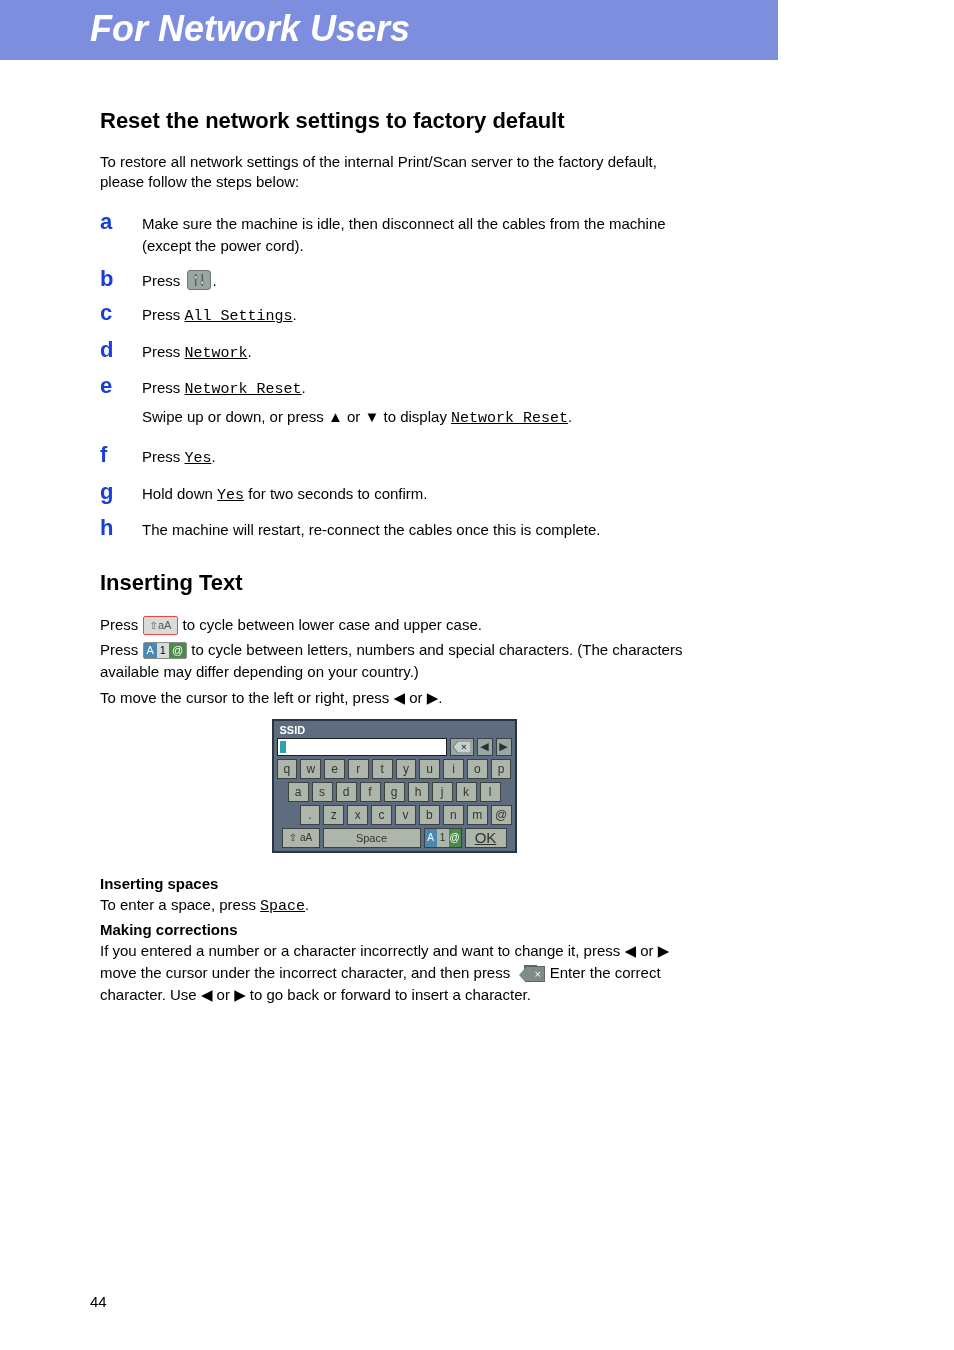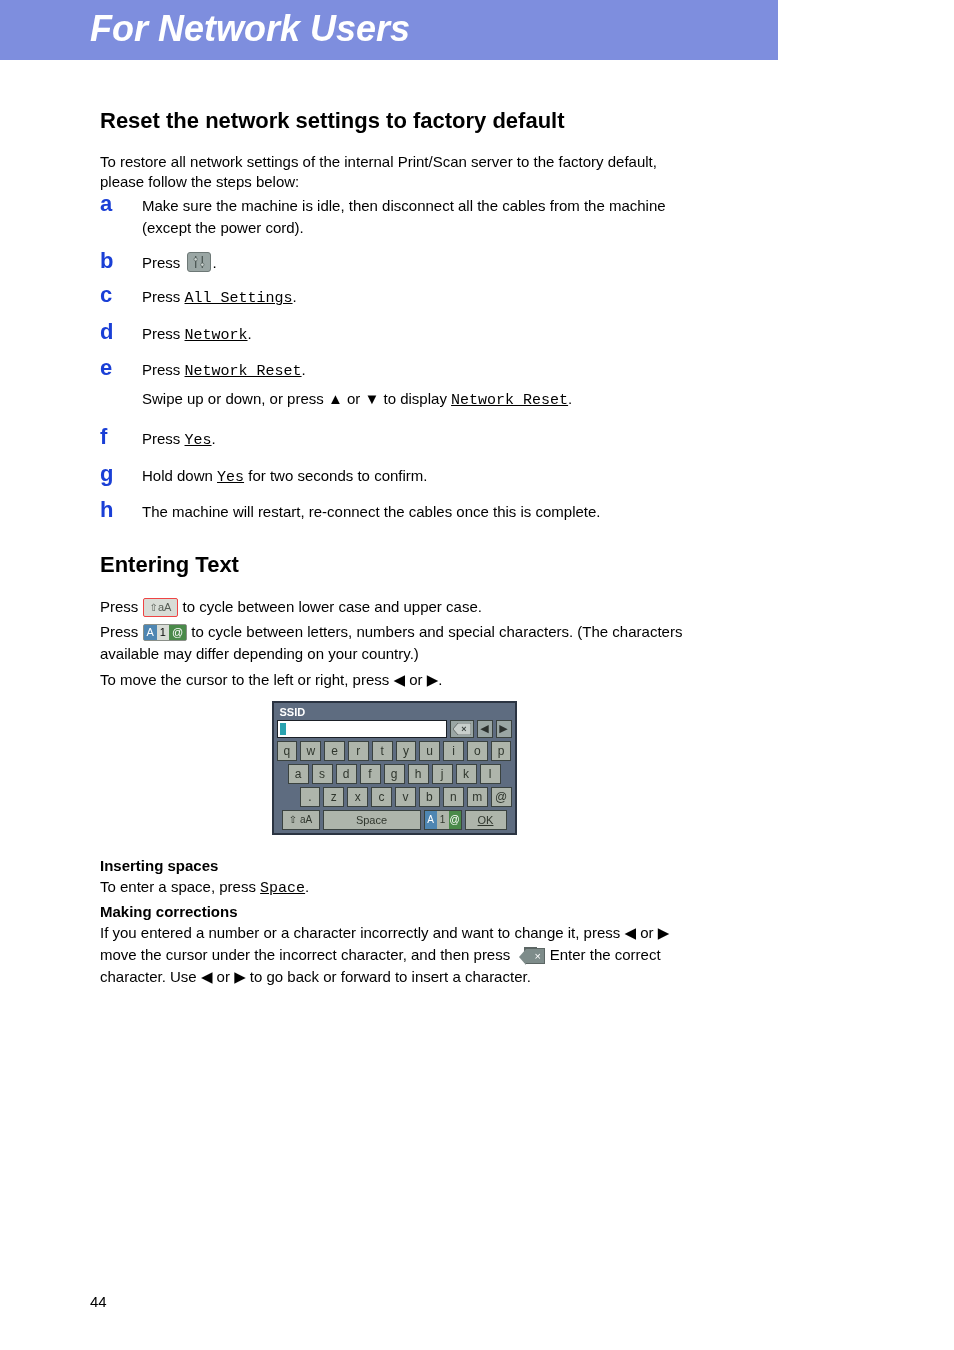--- a/index.html
+++ b/index.html
@@ -2,21 +2,21 @@
 <html><head>
 <meta charset="utf-8">
 <style>
   * { box-sizing: border-box; margin: 0; padding: 0; }
   html, body { width: 954px; height: 1350px; background: #fff; font-family: Arial, Helvetica, sans-serif; color: #000; }
   .page { width: 778px; height: 1350px; position: relative; }
   .banner { background: #7e8ede; color: #fff; padding: 8px 0 10px 90px; }
   .banner h1 { font-family: Arial, Helvetica, sans-serif; font-size: 36px; font-weight: bold; font-style: italic; }
   .content { padding: 20px 90px 0 100px; }
   .section-title { font-size: 22px; font-weight: bold; margin-top: 28px; margin-bottom: 18px; }
-  .intro { font-size: 15px; margin-bottom: 0; line-height: 1.35; }
+  .intro { font-size: 15px; margin-bottom: 18px; line-height: 1.35; }
   .steps { }
   .step { display: flex; align-items: flex-start; margin-bottom: 10px; }
   .step-letter { width: 42px; flex-shrink: 0; font-family: Arial, Helvetica, sans-serif; font-weight: 900; font-size: 22px; color: #1a3fd6; line-height: 1; padding-top: 0; }
   .step-body { font-size: 15px; line-height: 1.5; padding-top: 2px; }
   .step-body p { margin-bottom: 4px; }
   .mono { font-family: "Courier New", Courier, monospace; text-decoration: underline; }
   .tri { font-family: Arial, sans-serif; }
   .inline-icon { display: inline-block; vertical-align: middle; position: relative; top:-2px;}
   .settings-btn { width: 24px; height: 20px; background: #9aa6a4; border: 1px solid #6d7876; border-radius: 3px; display: inline-flex; align-items: center; justify-content: center; vertical-align: -4px; margin: 0 2px; }
   .settings-btn svg { width: 16px; height: 16px; }
@@ -50,21 +50,21 @@
   .kb-row2 .kb-key { width: 21px; }
   .kb-row2 { padding-left:23px; justify-content:flex-start;}
   .kb-row3 { }
   .kb-row3 .kb-key { height:20px;}
   .kb-shift { width:38px; font-size:10px;}
   .kb-space { width:98px; font-size:11px;}
   .kb-mode { width:38px; font-size:10px; display:flex; gap:0; padding:0; overflow:hidden;}
   .kb-mode span{ flex:1; display:flex; align-items:center; justify-content:center; height:100%;}
   .kb-mode .hl{ background:#4e86b2; color:#fff;}
   .kb-mode .green{ background:#4a8a4a; color:#fff;}
-  .kb-ok { width:42px; font-size:11px;text-decoration:underline;}
+  .kb-ok { width:42px; font-size:15px;text-decoration:underline;}
   .subhead { font-size:15px; font-weight:bold; margin-top:0; margin-bottom:2px;}
   .page-number { position:absolute; bottom:40px; left:90px; font-size:15px; }
 </style>
 </head>
 <body>
 
 <div class="page">
   <div class="banner">
     <h1>For Network Users</h1>
   </div>
@@ -128,21 +128,21 @@
           <span>Hold down </span><span class="mono">Yes</span><span> for two seconds to confirm.</span>
         </div>
       </div>
 
       <div class="step">
         <div class="step-letter">h</div>
         <div class="step-body"><span>The machine will restart, re-connect the cables once this is complete.</span></div>
       </div>
     </div>
 
-    <h2 class="section-title">Entering Text</h2>
+    <h2 class="section-title">Inserting Text</h2>
 
     <p class="para">
       <span>Press </span>
       <span class="shift-key"><span class="up">⇧</span><span>aA</span></span>
       <span> to cycle between lower case and upper case.</span>
     </p>
 
     <p class="para">
       <span>Press </span>
       <span class="mode-key"><span class="box hl">A</span><span class="box">1</span><span class="box green">@</span></span>

